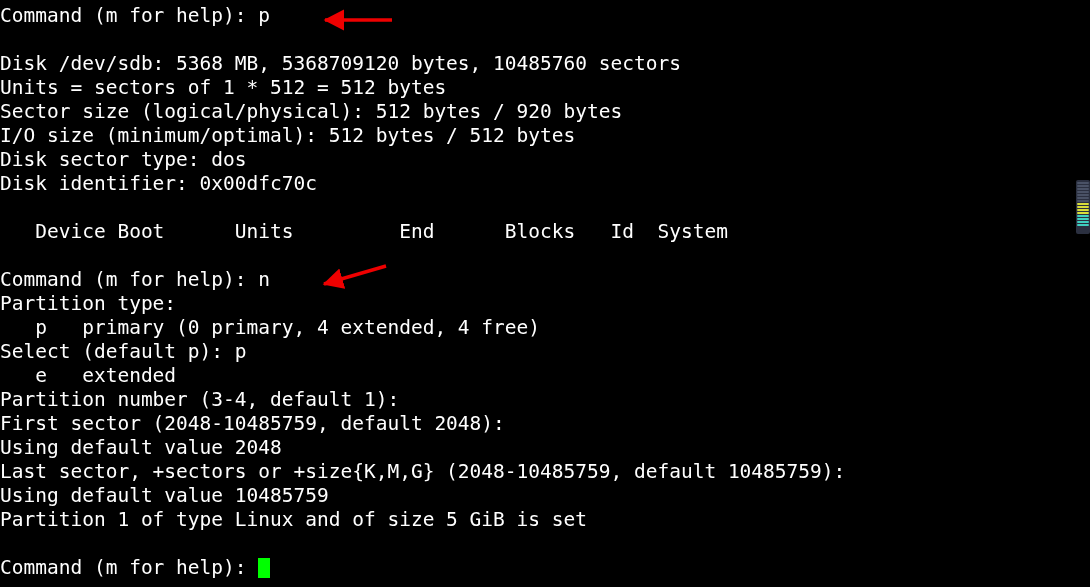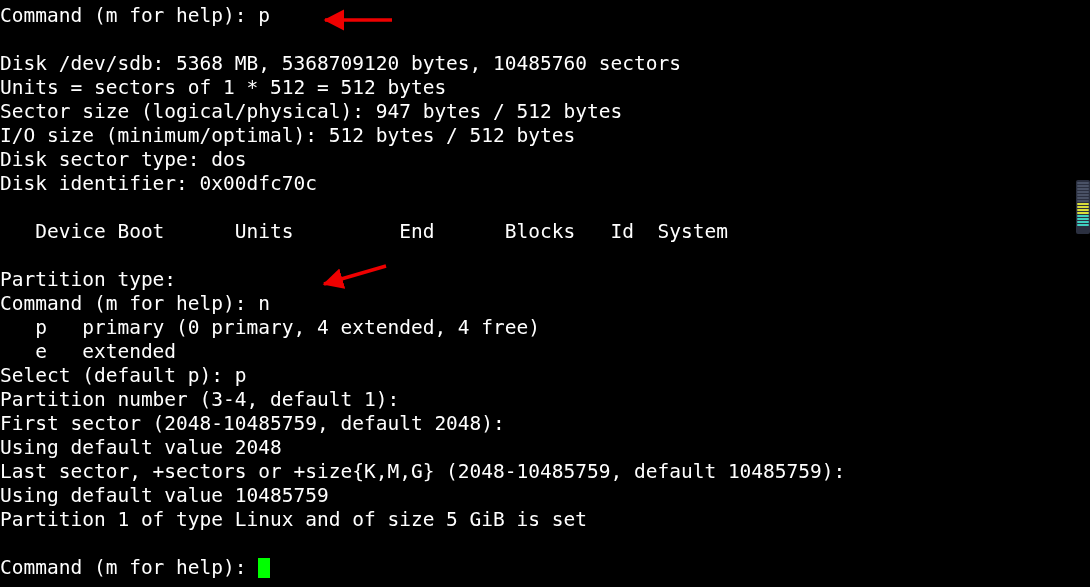--- a/index.html
+++ b/index.html
@@ -94,32 +94,32 @@
 </head>
 <body>
 
 <div id="terminal">
 
   <div id="screen">
     <div class="line">Command (m for help): p</div>
     <div class="line blank"></div>
     <div class="line">Disk /dev/sdb: 5368 MB, 5368709120 bytes, 10485760 sectors</div>
     <div class="line">Units = sectors of 1 * 512 = 512 bytes</div>
-    <div class="line">Sector size (logical/physical): 947 bytes / 512 bytes</div>
+    <div class="line">Sector size (logical/physical): 512 bytes / 920 bytes</div>
     <div class="line">I/O size (minimum/optimal): 512 bytes / 512 bytes</div>
     <div class="line">Disk sector type: dos</div>
     <div class="line">Disk identifier: 0x00dfc70c</div>
     <div class="line blank"></div>
     <div class="line">   Device Boot      Units         End      Blocks   Id  System</div>
     <div class="line blank"></div>
+    <div class="line">Command (m for help): n</div>
     <div class="line">Partition type:</div>
-    <div class="line">Command (m for help): n</div>
     <div class="line">   p   primary (0 primary, 4 extended, 4 free)</div>
+    <div class="line">Select (default p): p</div>
     <div class="line">   e   extended</div>
-    <div class="line">Select (default p): p</div>
     <div class="line">Partition number (3-4, default 1): </div>
     <div class="line">First sector (2048-10485759, default 2048): </div>
     <div class="line">Using default value 2048</div>
     <div class="line">Last sector, +sectors or +size{K,M,G} (2048-10485759, default 10485759): </div>
     <div class="line">Using default value 10485759</div>
     <div class="line">Partition 1 of type Linux and of size 5 GiB is set</div>
     <div class="line blank"></div>
 
     <div class="line"><span>Command (m for help): </span><span class="cursor"></span></div>
   </div>

